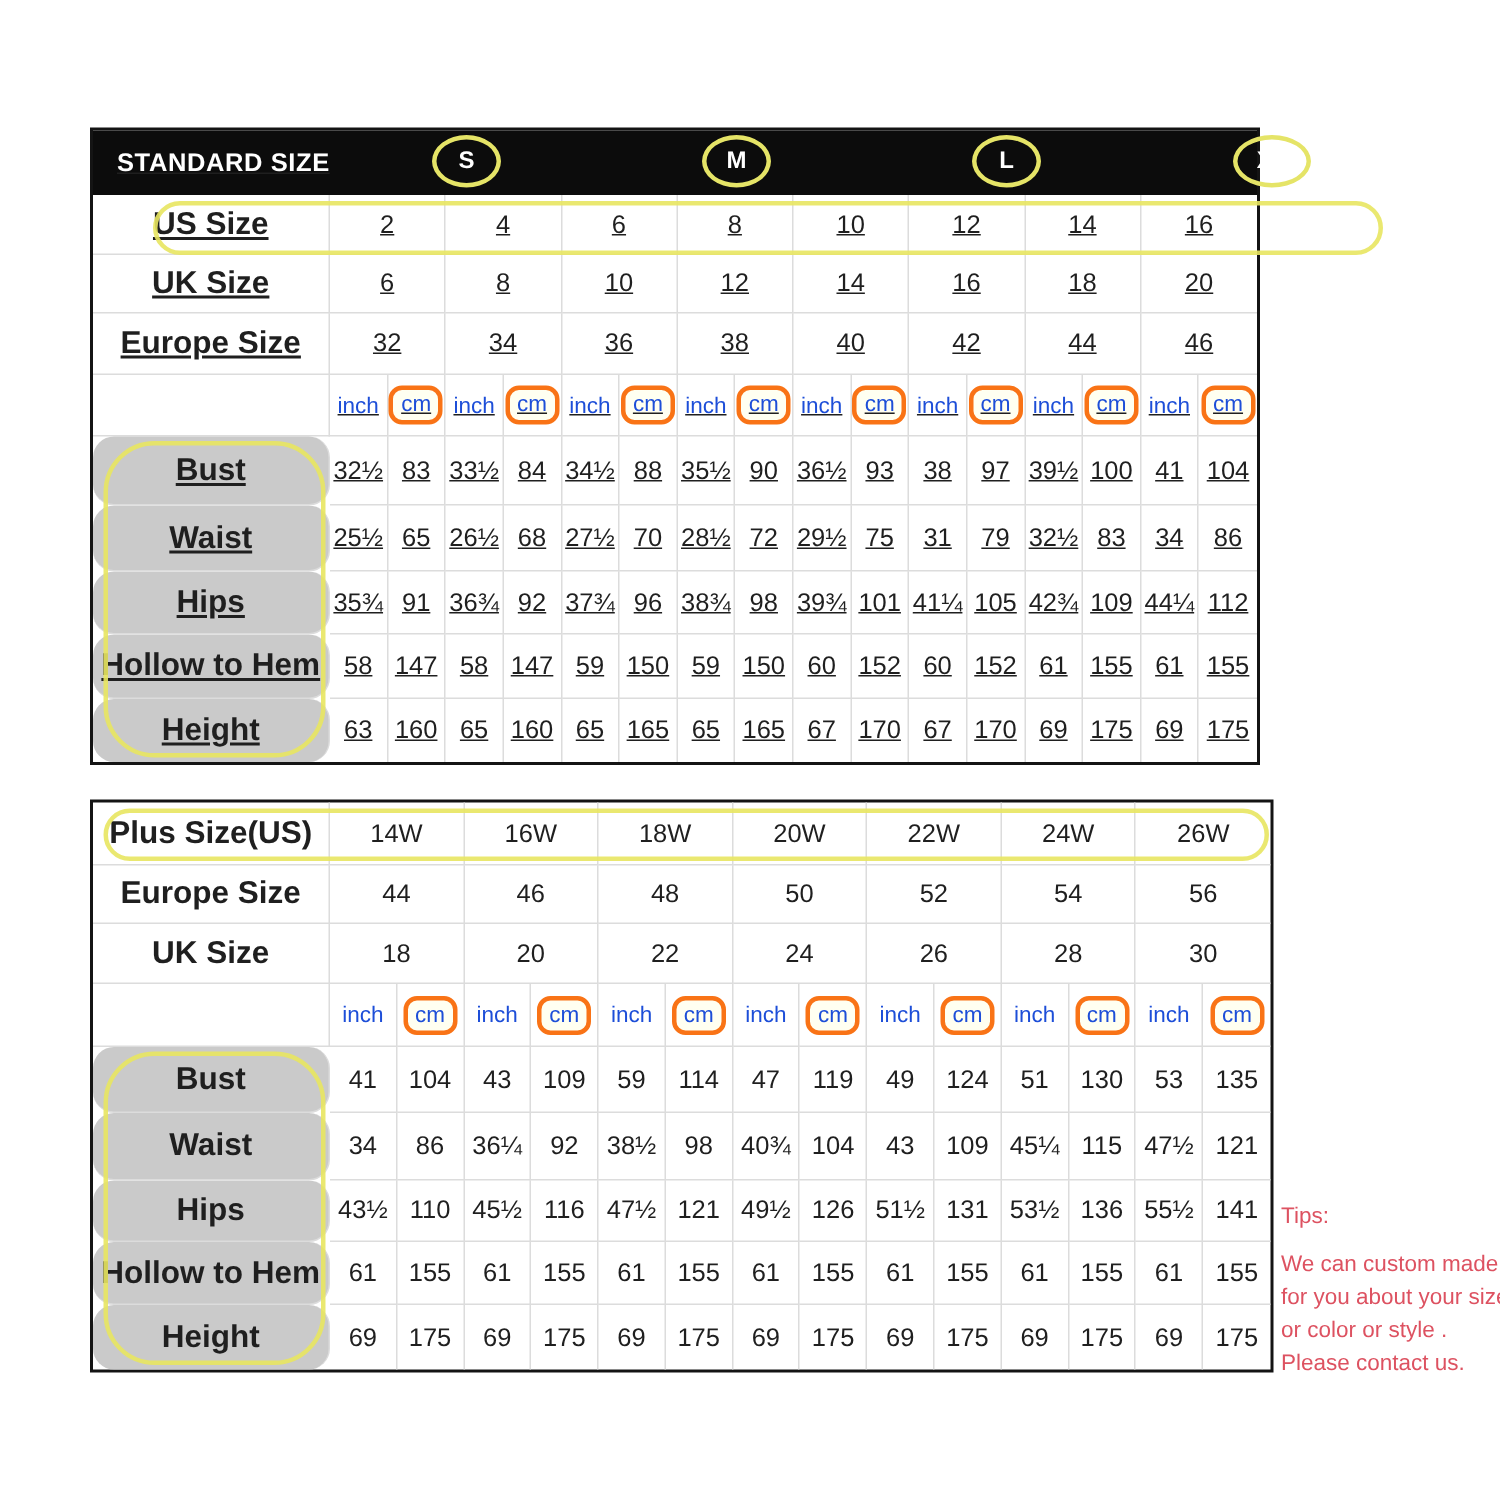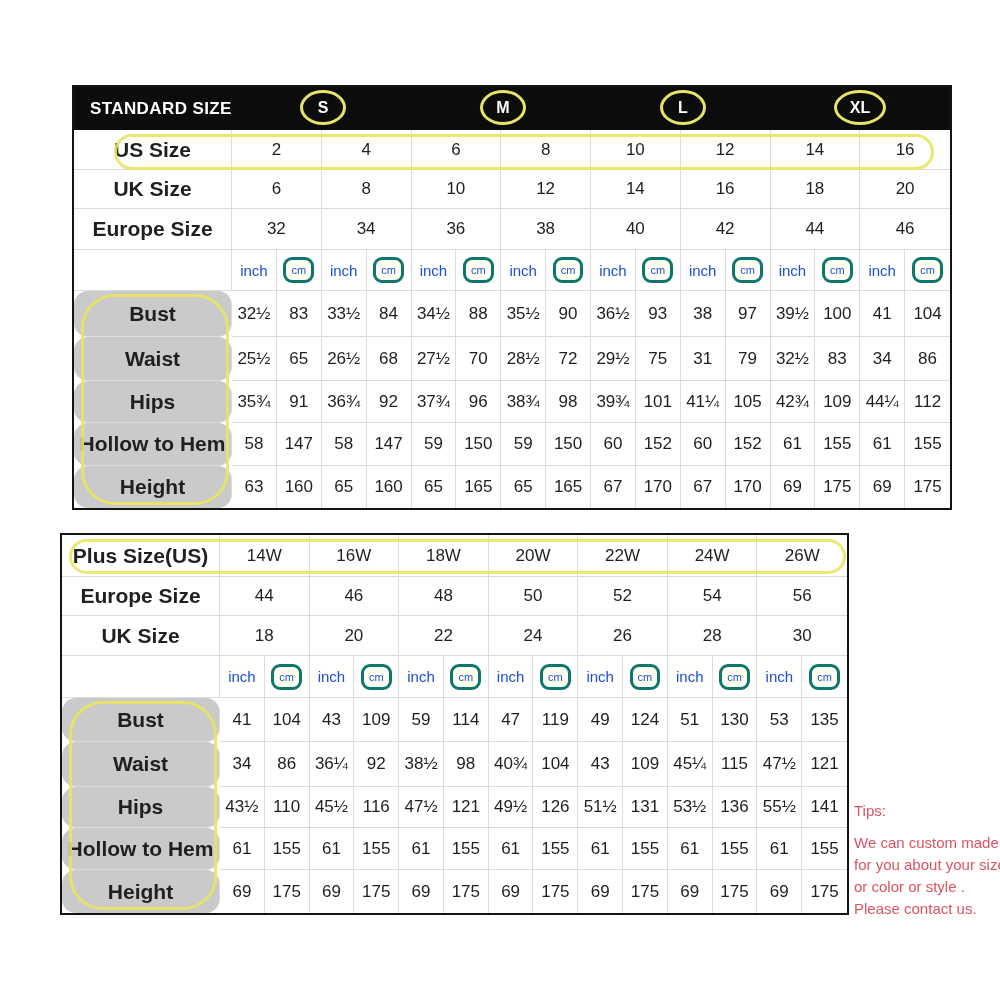--- a/index.html
+++ b/index.html
@@ -1,41 +1,41 @@
 <!DOCTYPE html>
 <html><head>
 <meta charset="utf-8">
 <style>
   html,body{margin:0;padding:0;background:#fff;}
   .canvas{position:relative;width:1000px;height:1000px;background:#ffffff;
     font-family:"Liberation Sans",sans-serif;color:#1f1f1f;overflow:hidden;}
   .tbl{position:absolute;border:2px solid #141414;background:#fff;box-sizing:border-box;}
-  .tbl-standard{left:72px;top:85px;width:880px;height:425px;}
+  .tbl-standard{left:60px;top:85px;width:780px;height:425px;text-decoration:underline;}
   .tbl-plus{left:60px;top:533px;width:789px;height:382px;}
   .black-bar{position:relative;height:43px;background:#0c0c0c;display:flex;align-items:center;}
   .bar-title{color:#ffffff;font-weight:bold;font-size:17px;letter-spacing:.4px;padding-left:16px;}
   .oval{position:absolute;top:3px;width:46px;height:35px;border:3px solid #e5e467;border-radius:50%;
     display:flex;align-items:center;justify-content:center;box-sizing:border-box;}
   .oval i{font-style:normal;color:#fff;font-weight:bold;font-size:16px;}
   .oval-s{left:226px;}.oval-m{left:406px;}.oval-l{left:586px;}.oval-xl{left:760px;width:52px;justify-content:center;}
   .grid{display:grid;}
   .grid-standard{grid-template-columns:158px repeat(16,1fr);
     grid-template-rows:40px 39px 41px 41px 46px 44px 42px 43px 42px;}
   .grid-plus{grid-template-columns:158px repeat(14,1fr);
     grid-template-rows:42px 39px 40px 42px 44px 45px 41px 42px 43px;}
   .cell{display:flex;align-items:center;justify-content:center;
     border-right:1px solid #dcdcdc;border-bottom:1px solid #dcdcdc;
     font-size:17px;box-sizing:border-box;white-space:nowrap;}
   .no-r{border-right:none;}
   .no-b{border-bottom:none;}
   .label-cell{font-weight:bold;font-size:21px;}
   .gray{background:#cacaca;border-radius:14px;}
   .unit-cell{font-size:15px;color:#1d4ed8;}
-  .cm-box{display:inline-block;border:3px solid #0f766e;border-radius:9px;padding:1px 5px;
-    background:rgba(255,255,225,.45);font-size:11px;line-height:18px;}
+  .cm-box{display:inline-block;border:3px solid #f97316;border-radius:9px;padding:1px 5px;
+    background:rgba(255,255,225,.45);font-size:15px;line-height:18px;}
   .hl{position:absolute;border:3px solid rgba(232,229,96,.9);pointer-events:none;box-sizing:border-box;}
   .hl-row-us{left:40px;top:47px;width:820px;height:36px;border-radius:18px;}
   .hl-labels-std{left:7px;top:207px;width:148px;height:211px;border-radius:34px;}
   .hl-row-plus{left:7px;top:4px;width:777px;height:35px;border-radius:18px;}
   .hl-labels-plus{left:7px;top:166px;width:148px;height:209px;border-radius:34px;}
   .tips{position:absolute;left:854px;top:800px;color:#dd5261;font-size:15px;line-height:22px;white-space:nowrap;}
   .tips-title{margin-bottom:10px;}
 </style>
 </head>
 <body>

